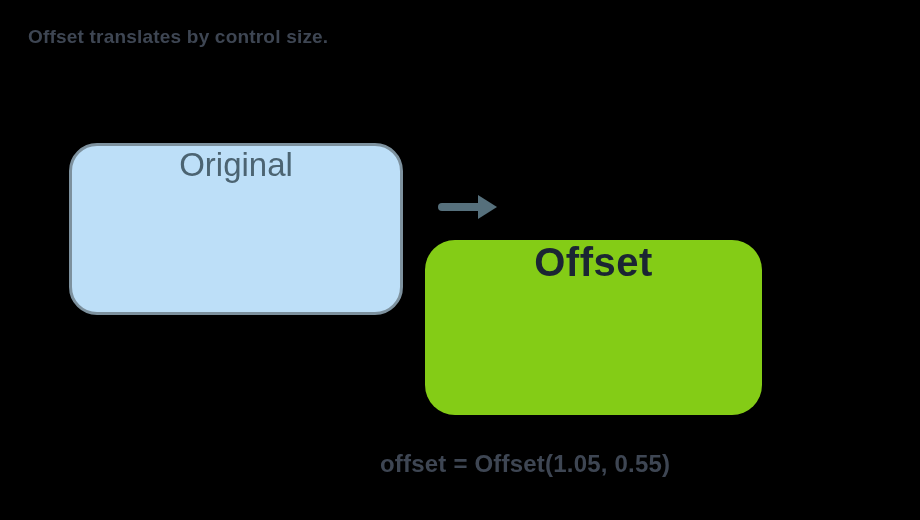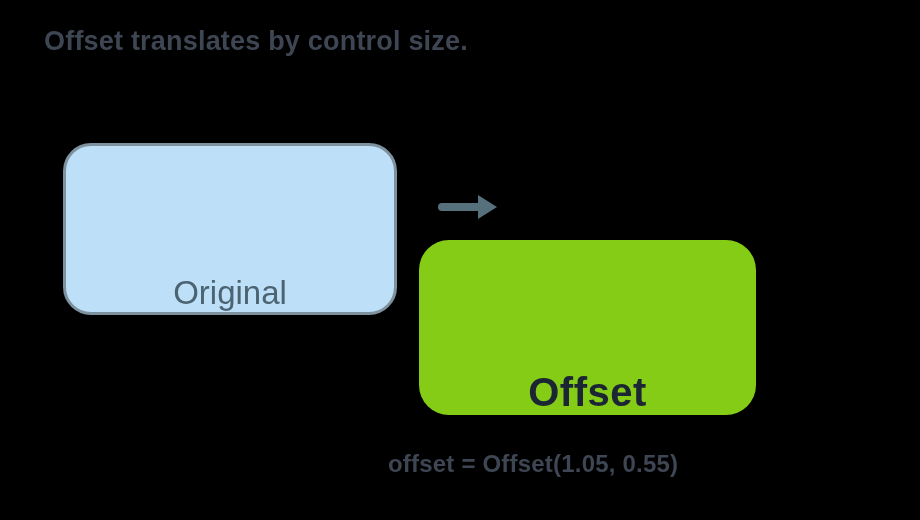--- a/index.html
+++ b/index.html
@@ -9,33 +9,34 @@
   body {
     width: 920px;
     height: 520px;
     background: #000000;
     position: relative;
     overflow: hidden;
     font-family: "Liberation Sans", sans-serif;
   }
   .title {
     position: absolute;
-    left: 44px;
+    left: 28px;
     top: 26px;
-    font-size: 27px;
+    font-size: 19px;
     font-weight: 600;
     color: #3E4653;
     letter-spacing: 0.2px;
   }
   .box {
     position: absolute;
     display: flex;
-    align-items: flex-end;
+    align-items: flex-start;
     justify-content: center;
     box-sizing: border-box;
+    margin-left: 6px;
   }
   .original-box {
     left: 63px;
     top: 143px;
     width: 334px;
     height: 172px;
     background: #BDDFF8;
     border: 3px solid #7D919E;
     border-radius: 28px;
   }
@@ -60,21 +61,21 @@
   }
   .arrow-wrap {
     position: absolute;
     left: 434px;
     top: 192px;
     width: 66px;
     height: 30px;
   }
   .caption {
     position: absolute;
-    left: 388px;
+    left: 380px;
     top: 450px;
     font-size: 24px;
     font-weight: 600;
     color: #3E4653;
     letter-spacing: 0.2px;
   }
 </style>
 </head>
 <body>
 

